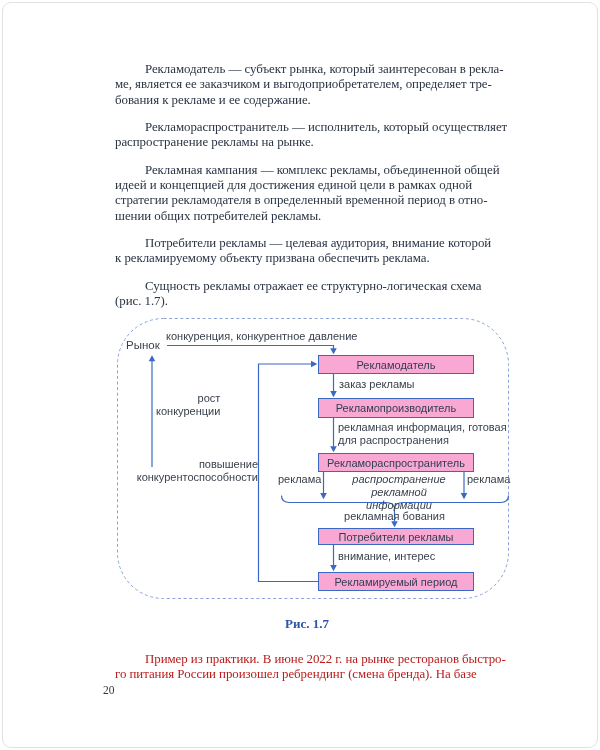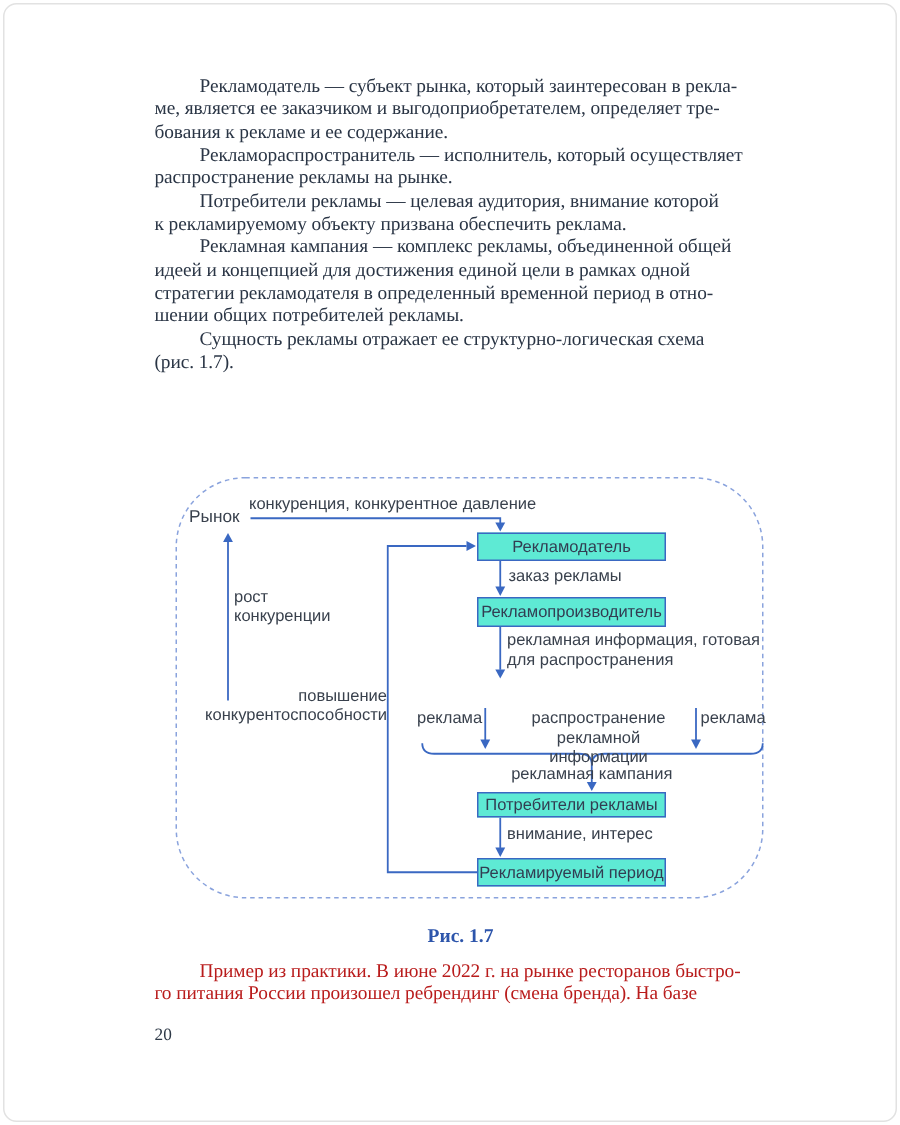--- a/index.html
+++ b/index.html
@@ -9,44 +9,44 @@
   }
   .page-frame{
     position:absolute;inset:2px;border:1px solid #e2e2e2;border-radius:9px;
     pointer-events:none;
   }
   
   .text-col{
     position:absolute;left:103px;top:50px;width:420px;
     font-size:12.9px;line-height:15.35px;color:#2a3545;letter-spacing:-0.05px;
   }
-  .para{margin:0;white-space:pre-line;text-indent:30px;}
+  .para{margin:12px;white-space:pre-line;text-indent:30px;}
   .example{position:absolute;left:103px;top:640px;width:420px;
     font-size:12.9px;line-height:15.35px;color:#b91c1c;letter-spacing:-0.05px;}
   
   .figure{position:absolute;left:0;top:310px;width:600px;height:302px;}
   .figure svg{position:absolute;left:0;top:0;}
   .flabel{
     position:absolute;font-family:"Liberation Sans", sans-serif;
     font-size:11px;line-height:13.5px;color:#39414d;white-space:pre-line;
   }
   .lbl-market{left:126px;top:28.5px;font-size:11.5px;}
   .lbl-pressure{left:166px;top:19.5px;}
-  .lbl-growth{left:156px;top:81.5px;}
+  .lbl-growth{left:156px;top:81.5px;text-align:right;}
   .lbl-competitiveness{left:118px;top:147.5px;width:140px;text-align:right;}
   .lbl-order{left:339px;top:67.5px;}
   .lbl-info-ready{left:338px;top:110.5px;}
   .lbl-ad-left{left:278px;top:163px;}
-  .lbl-distribution{left:340px;top:163px;width:118px;text-align:center;line-height:13px;}
+  .lbl-distribution{left:340px;top:163px;width:118px;text-align:center;line-height:13px;font-style:italic;}
   .lbl-ad-right{left:467px;top:163px;}
   .lbl-campaign{left:338px;top:199.5px;width:113px;text-align:center;}
   .lbl-attention{left:338px;top:239.5px;}
   .fbox{
-    position:absolute;left:318px;width:126px;box-sizing:border-box;
-    border:1px solid #3a68c2;background:#5eead4;
+    position:absolute;left:318px;width:156px;box-sizing:border-box;
+    border:1px solid #3a68c2;background:#f9a8d4;
     display:flex;align-items:center;justify-content:center;
     font-family:"Liberation Sans", sans-serif;font-size:11px;color:#323d52;
   }
   .fbox-1{top:45px;height:19px;}
   .fbox-2{top:88px;height:20px;}
   .fbox-3{top:143px;height:19px;}
   .fbox-4{top:218px;height:17px;}
   .fbox-5{top:262px;height:19px;}
   .caption{
     position:absolute;left:285px;top:616px;width:58px;text-align:left;
@@ -64,26 +64,26 @@
 <body>
 
 <div class="page-frame"></div>
 
 <div class="text-col">
   <p class="para">Рекламодатель — субъект рынка, который заинтересован в рекла-
 ме, является ее заказчиком и выгодоприобретателем, определяет тре-
 бования к рекламе и ее содержание.</p>
   <p class="para">Рекламораспространитель — исполнитель, который осуществляет
 распространение рекламы на рынке.</p>
-  <p class="para">Потребители рекламы — целевая аудитория, внимание которой
-к рекламируемому объекту призвана обеспечить реклама.</p>
   <p class="para">Рекламная кампания — комплекс рекламы, объединенной общей
 идеей и концепцией для достижения единой цели в рамках одной
 стратегии рекламодателя в определенный временной период в отно-
 шении общих потребителей рекламы.</p>
+  <p class="para">Потребители рекламы — целевая аудитория, внимание которой
+к рекламируемому объекту призвана обеспечить реклама.</p>
   <p class="para">Сущность рекламы отражает ее структурно-логическая схема
 (рис. 1.7).</p>
 </div>
 
 <div class="figure">
   <svg width="600" height="302" viewBox="0 0 600 302">
 
     <rect x="117.5" y="8.5" width="391" height="280" rx="46" fill="none" stroke="#8aa3dd" stroke-width="1" stroke-dasharray="3 2.6"></rect>
 
     <path class="dline" d="M167 35.5 H333.5 V38.8"></path>
@@ -121,25 +121,26 @@
 конкуренции</div>
   <div class="flabel lbl-competitiveness">повышение
 конкурентоспособности</div>
   <div class="flabel lbl-order">заказ рекламы</div>
   <div class="flabel lbl-info-ready">рекламная информация, готовая
 для распространения</div>
   <div class="flabel lbl-ad-left">реклама</div>
   <div class="flabel lbl-distribution">распространение
 рекламной информации</div>
   <div class="flabel lbl-ad-right">реклама</div>
-  <div class="flabel lbl-campaign">рекламная кампания</div>
+  <div class="flabel lbl-campaign">рекламная бования</div>
   <div class="flabel lbl-attention">внимание, интерес</div>
 
   <div class="fbox fbox-1">Рекламодатель</div>
   <div class="fbox fbox-2">Рекламопроизводитель</div>
+  <div class="fbox fbox-3">Рекламораспространитель</div>
   <div class="fbox fbox-4">Потребители рекламы</div>
   <div class="fbox fbox-5">Рекламируемый период</div>
 </div>
 
 <div class="caption">Рис. 1.7</div>
 
 <p class="para example">Пример из практики. В июне 2022 г. на рынке ресторанов быстро-
 го питания России произошел ребрендинг (смена бренда). На базе</p>
 
 <div class="page-number">20</div>

